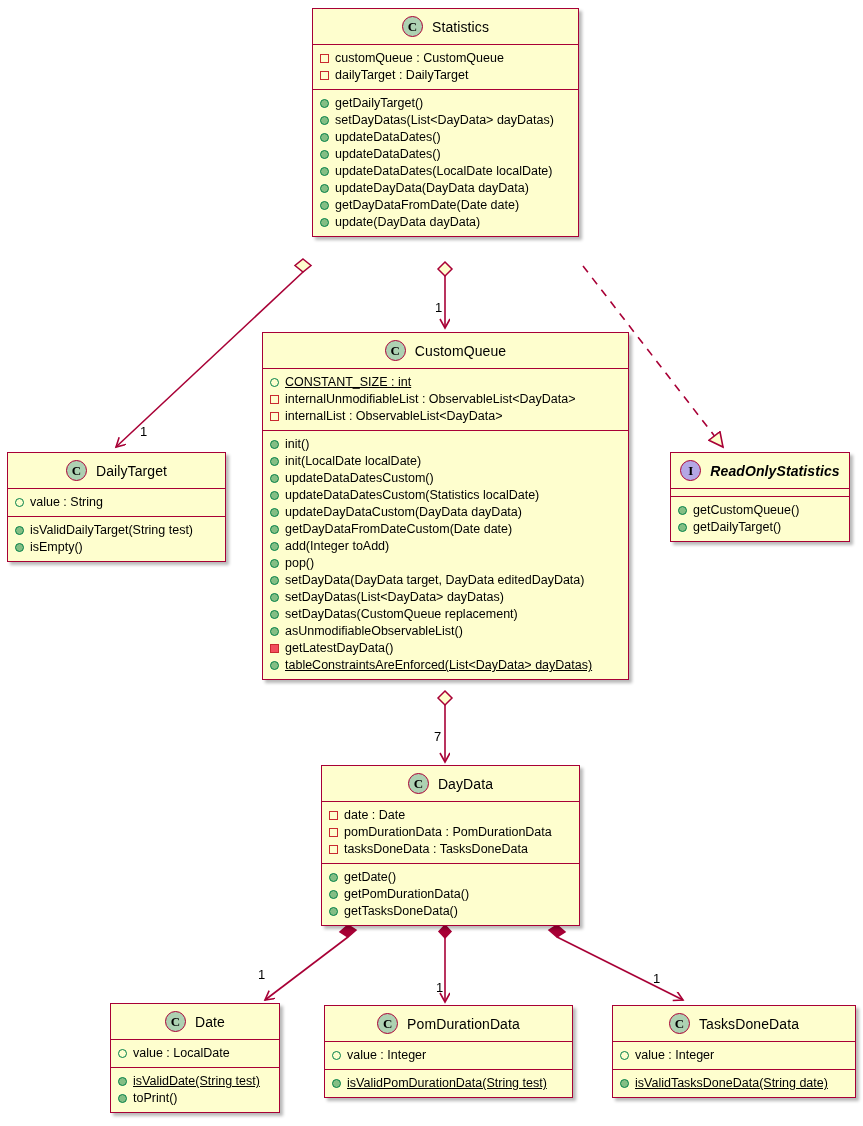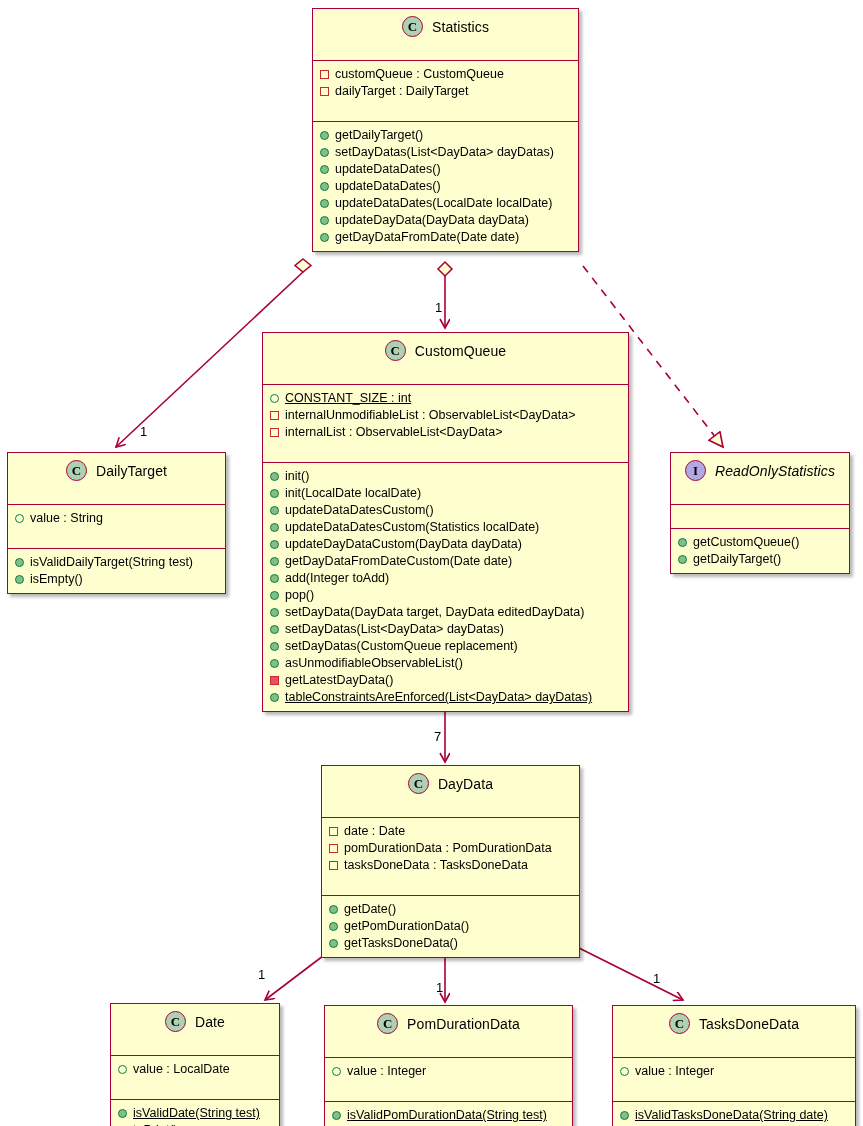--- a/index.html
+++ b/index.html
@@ -41,25 +41,24 @@
     padding: 7px 10px 7px 10px;
     font-size: 14px;
     color: #000000;
     white-space: nowrap;
     display: flex;
     align-items: center;
     justify-content: center;
     gap: 9px;
   }
   .cls-name { letter-spacing: 0.1px; }
-  .cls-name.italic { font-style: italic; }
+  .cls-name.italic { font-style: italic; font-weight: bold; }
   .compartment {
     border-top: 1.5px solid #A80036;
     padding: 5px 6px 5px 7px;
-    margin-top: 16px;
   }
   .compartment.empty {
     padding: 0;
     height: 7px;
   }
   .member {
     font-size: 12.5px;
     color: #000000;
     line-height: 17px;
     white-space: nowrap;
@@ -221,20 +220,24 @@
           <span class="mtext">updateDataDates(LocalDate localDate)</span>
         </div>
         <div class="member">
           <span class="vis public-method"></span>
           <span class="mtext">updateDayData(DayData dayData)</span>
         </div>
         <div class="member">
           <span class="vis public-method"></span>
           <span class="mtext">getDayDataFromDate(Date date)</span>
         </div>
+        <div class="member">
+          <span class="vis public-method"></span>
+          <span class="mtext">update(DayData dayData)</span>
+        </div>
       </div>
   </div>
 
   <div class="uml-class" id="box-customqueue" style="left:262px; top:332px; width:367px;">
     <div class="cls-header">
       <span class="type-icon class-icon">C</span>
       <span class="cls-name">CustomQueue</span>
     </div>
     <div class="compartment">
         <div class="member static">

